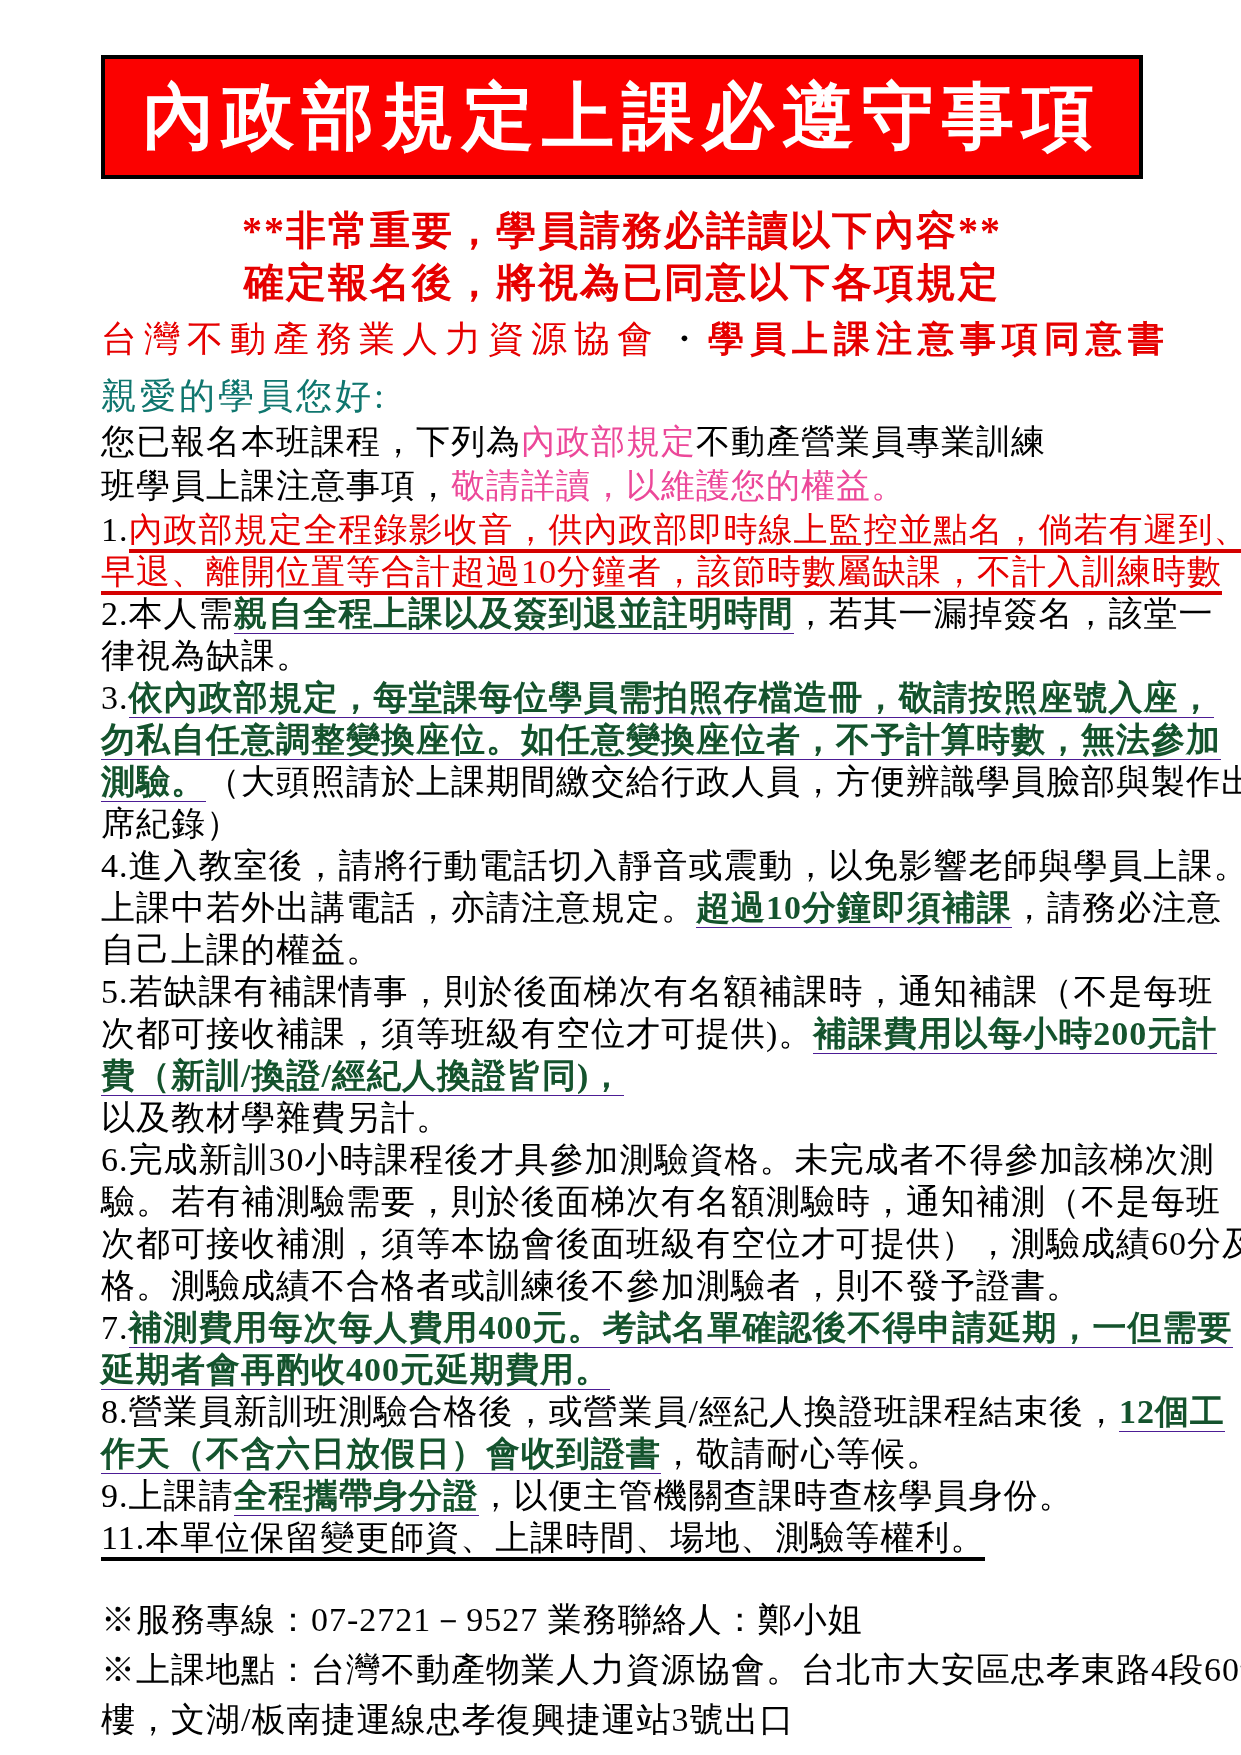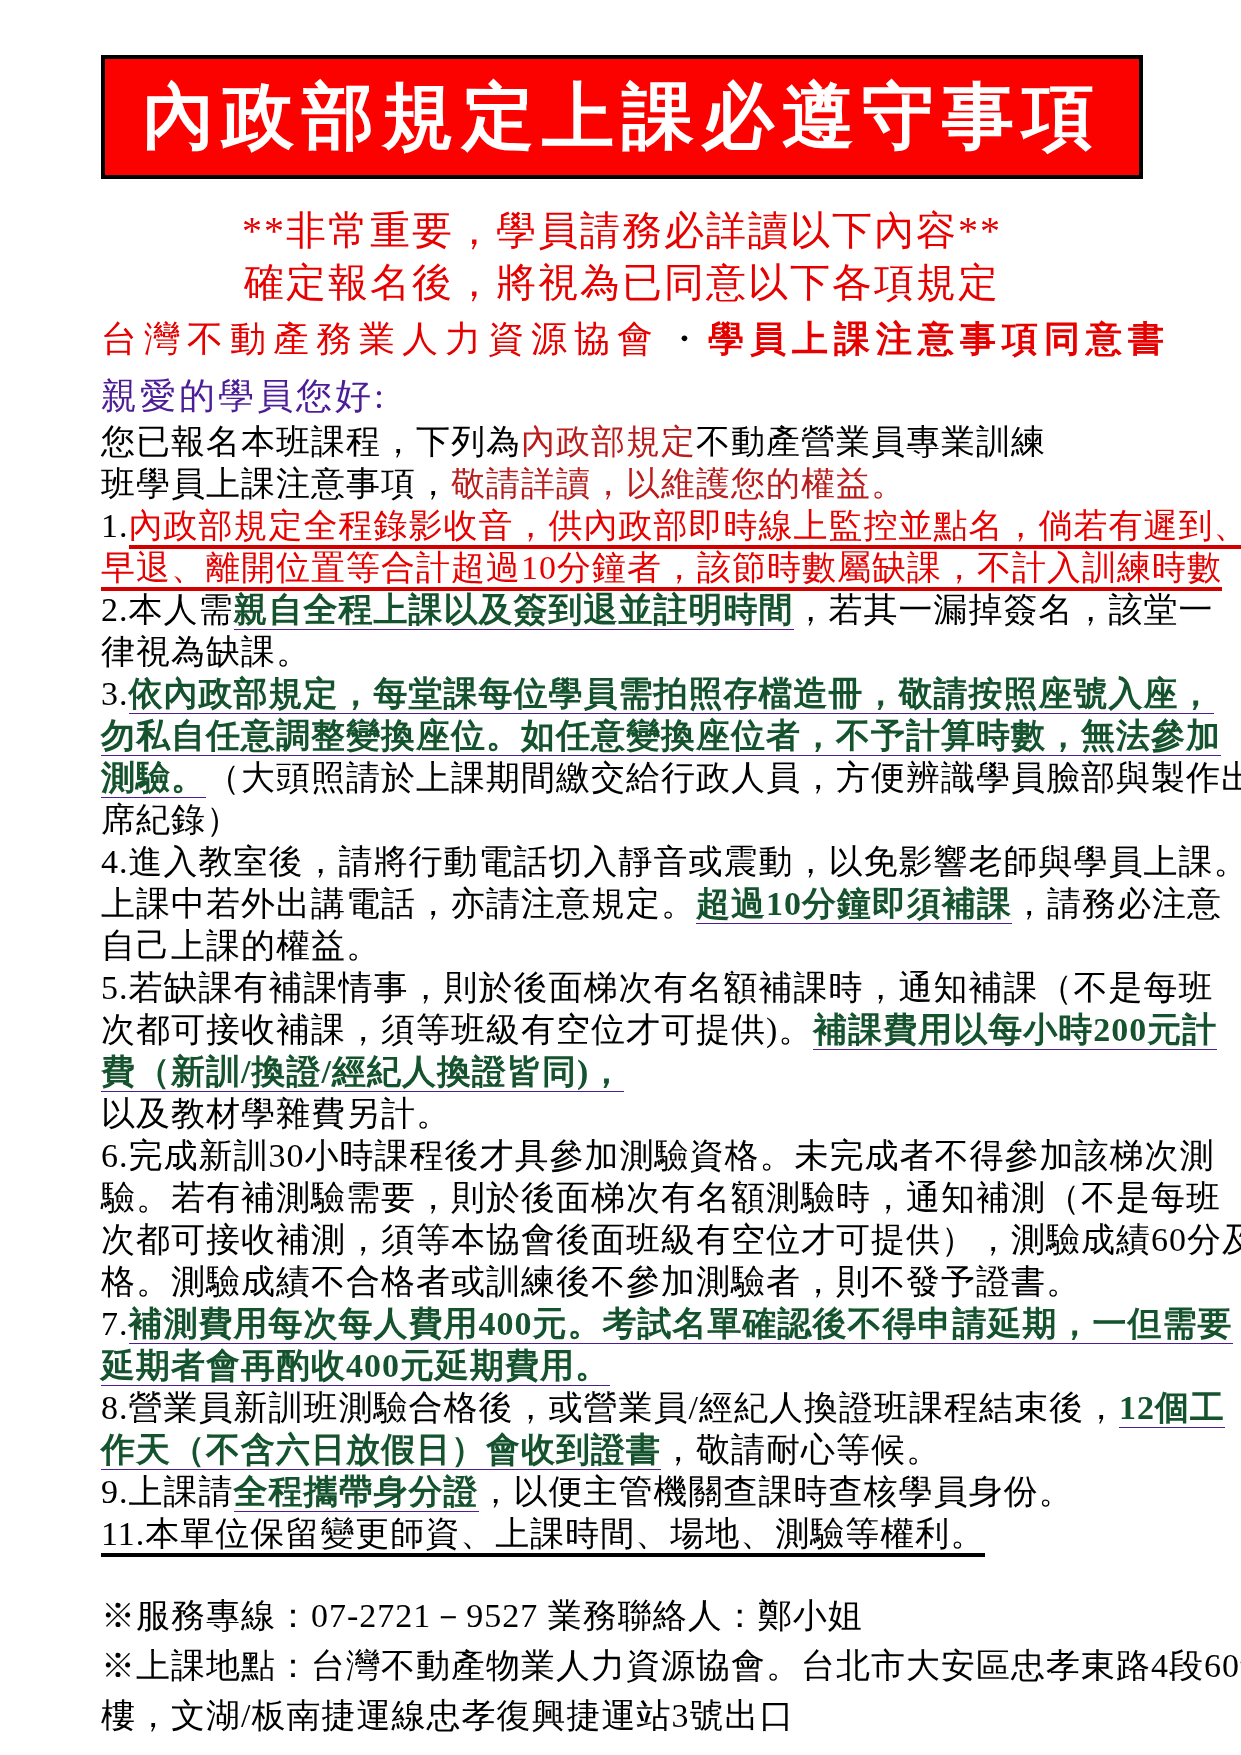--- a/index.html
+++ b/index.html
@@ -32,21 +32,21 @@
     color: #ffffff;
     font-size: 72px;
     font-weight: bold;
     letter-spacing: 8px;
     font-family: "Liberation Sans", "DejaVu Sans", sans-serif;
     white-space: nowrap;
   }
   .warning-line {
     text-align: center;
     color: #e60000;
-    font-weight: normal;
+    font-weight: bold;
     font-size: 40px;
     line-height: 52px;
     letter-spacing: 2px;
     white-space: nowrap;
   }
   .warning-first { margin-top: 26px; }
   .org-line {
     margin-top: 4px;
     font-size: 36px;
     line-height: 52px;
@@ -60,38 +60,38 @@
     color: #000000;
     padding: 0 6px;
   }
   .org-agreement {
     color: #e60000;
     font-weight: bold;
     letter-spacing: 6px;
   }
   .greeting {
     margin-top: 6px;
-    color: #4c1d95;
+    color: #0f766e;
     font-size: 36px;
     line-height: 50px;
     letter-spacing: 3px;
     white-space: nowrap;
   }
   .doc-body {
     margin-top: 0px;
     font-size: 34px;
     line-height: 42px;
     letter-spacing: 1px;
   }
   .doc-body .line,
   .doc-footer .line {
     white-space: nowrap;
   }
   .s-black { color: #000000; }
-  .s-red { color: #b91c1c; }
+  .s-red { color: #ec4899; font-family: Liberation Mono, monospace; }
   .s-red-underline {
     color: #e60000;
     border-bottom: 4px solid #d40000;
     padding-bottom: 1px;
   }
   .s-red-bold-underline {
     color: #14532d;
     font-weight: bold;
     border-bottom: 1px solid #4c1d95;
     padding-bottom: 1px;

